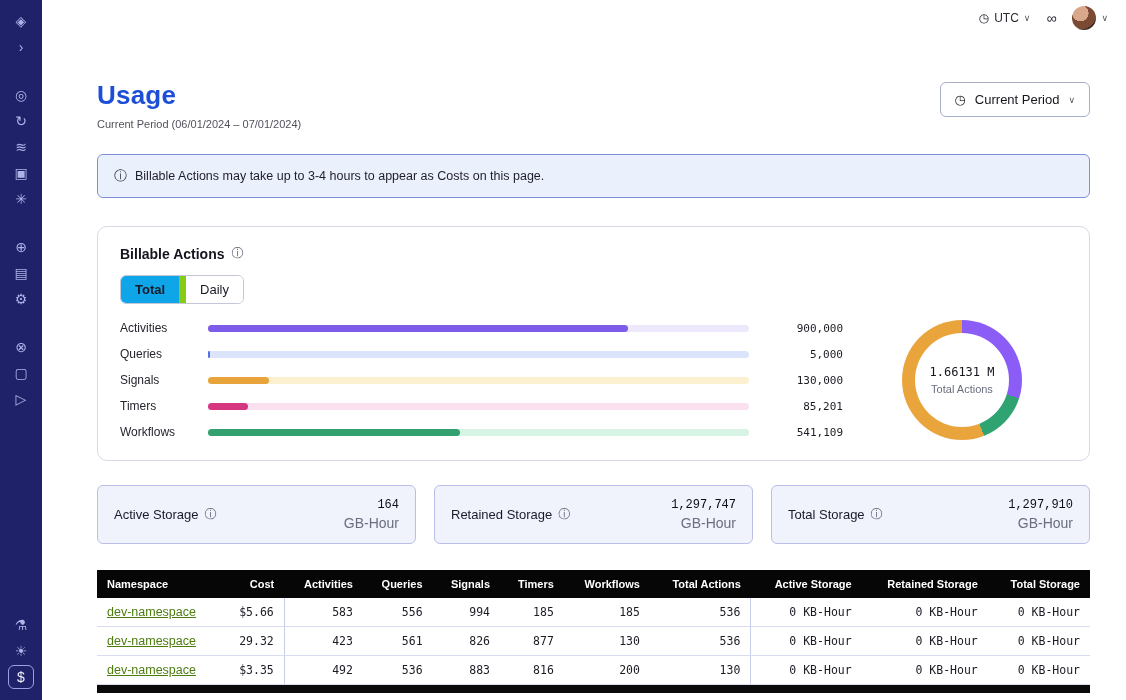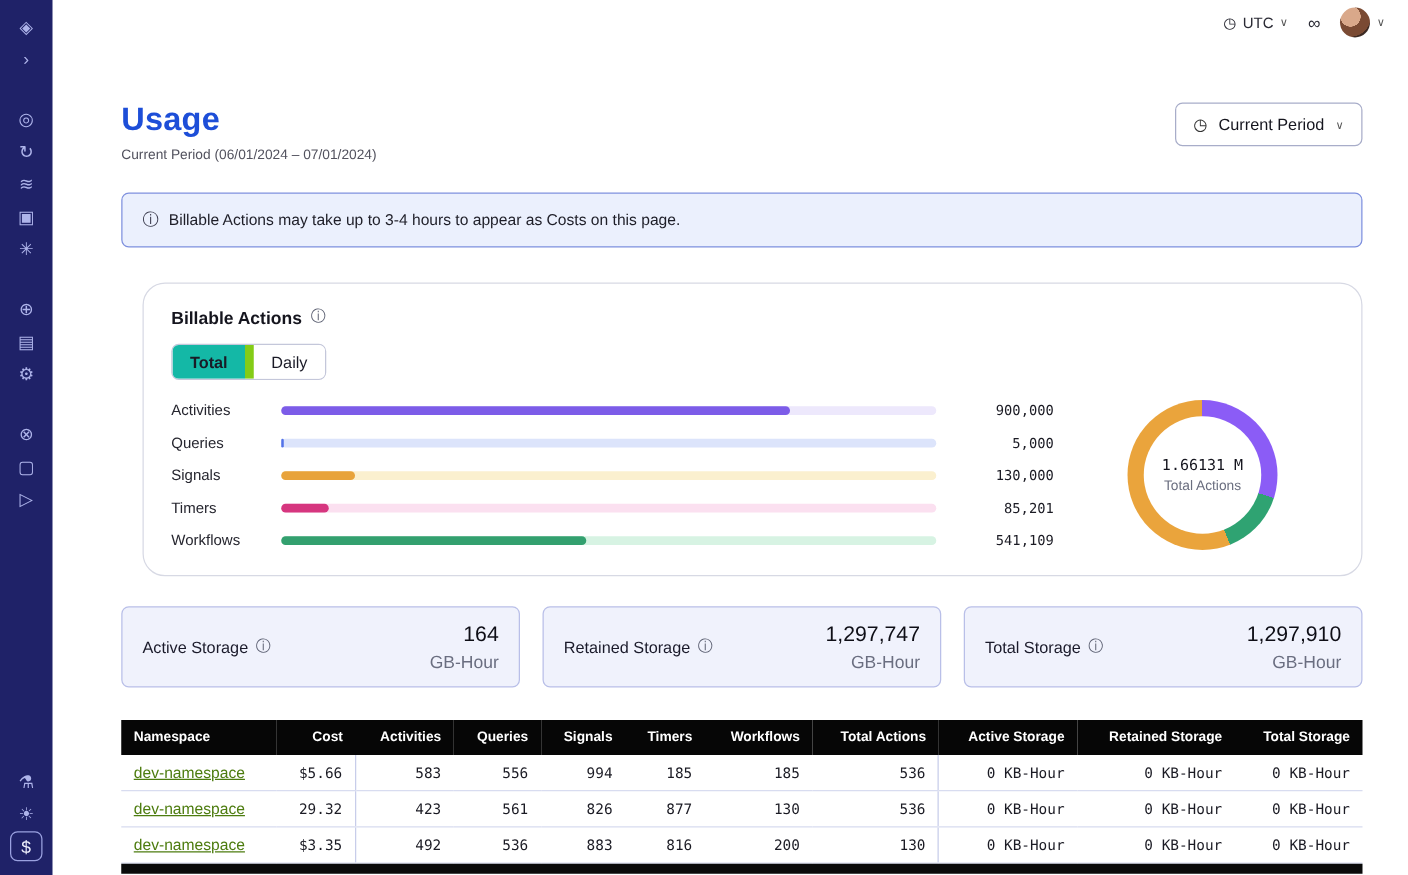--- a/index.html
+++ b/index.html
@@ -36,27 +36,27 @@
   .period-btn { display:flex; align-items:center; gap:9px; padding:9px 14px; background:#fff;
                 border:1px solid #A8ADC9; border-radius:6px; font-size:13px; color:#15151E;
                 cursor:pointer; margin-top:2px; }
   .period-btn .icn { font-size:13px; color:#333; }
 
   .banner { margin-top:24px; background:#EBF0FD; border:1px solid #7E90DE; border-radius:6px;
             padding:12px 16px; font-size:12.5px; color:#1E1E28; display:flex; align-items:center; gap:8px; }
   .banner .icn { font-size:13px; color:#3A3A4C; }
 
   
-  .card { margin-top:28px; border:1px solid #D7D9E4; border-radius:18px; padding:18px 22px 20px; background:#fff;margin-left:17px; }
+  .card { margin-top:28px; border:1px solid #D7D9E4; border-radius:10px; padding:18px 22px 20px; background:#fff; }
   .card-title { font-size:14px; font-weight:600; color:#15151E; display:flex; align-items:center; gap:7px; }
   .info-icn { color:#5C6072; font-size:12px; font-weight:400; cursor:pointer; }
   .tabs { display:inline-flex; border:1px solid #C4C7DA; border-radius:6px; overflow:hidden;
           font-size:13px; margin-top:13px; }
   .tab { padding:6px 14px; background:#fff; color:#1A1A26; cursor:pointer; }
-  .tab.active { background:#14b8a6; font-weight:600; }
+  .tab.active { background:#0ea5e9; font-weight:600; }
   .tab + .tab { border-left:7px solid #84cc16; }
 
   .chart-wrap { display:flex; align-items:center; margin-top:16px; }
   .bars { flex:1; display:flex; flex-direction:column; gap:12px; padding-right:14px; }
   .bar-row { display:grid; grid-template-columns:76px 1fr 82px; align-items:center; gap:12px;
              font-size:12px; color:#26262F; }
   .track { height:7px; border-radius:4px; position:relative; background:#eee; }
   .fill { position:absolute; left:0; top:0; bottom:0; border-radius:4px; }
   .bar-val { font-family:"DejaVu Sans Mono", monospace; font-size:11px; text-align:right; color:#1B1B24; }
 
@@ -66,21 +66,21 @@
                 display:flex; flex-direction:column; align-items:center; justify-content:center; gap:4px; }
   .donut-val { font-family:"DejaVu Sans Mono", monospace; font-size:12px; color:#15151E; }
   .donut-label { font-size:11px; color:#6A6E7F; }
 
   
   .stats { display:flex; gap:18px; margin-top:24px; }
   .stat { flex:1; background:#F0F2FC; border:1px solid #B9BFE8; border-radius:6px;
           padding:12px 16px; display:flex; justify-content:space-between; align-items:center; }
   .stat-label { font-size:13px; color:#1A1A2A; display:flex; align-items:center; gap:6px; }
   .stat-right { text-align:right; }
-  .stat-value { font-family:Liberation Sans, sans-serif; font-size:17px; color:#0E0E16; }
+  .stat-value { font-family:Liberation Mono, monospace; font-size:12px; color:#0E0E16; }
   .stat-unit { font-size:14px; color:#6A6E80; margin-top:3px; }
 
   
   table { margin-top:26px; width:100%; border-collapse:collapse; }
   thead th { background:#060606; color:#fff; font-size:11px; font-weight:600;
              padding:8px 10px; text-align:right; white-space:nowrap; }
   thead th.col-namespace { text-align:left; }
   tbody td { padding:7px 10px; border-bottom:1px solid #D8DCF0; text-align:right;
              font-family:"DejaVu Sans Mono", monospace; font-size:11.5px; color:#1B1B24; white-space:nowrap; }
   tbody td.col-namespace { text-align:left; font-family:"Liberation Sans", sans-serif; font-size:12.5px; }

